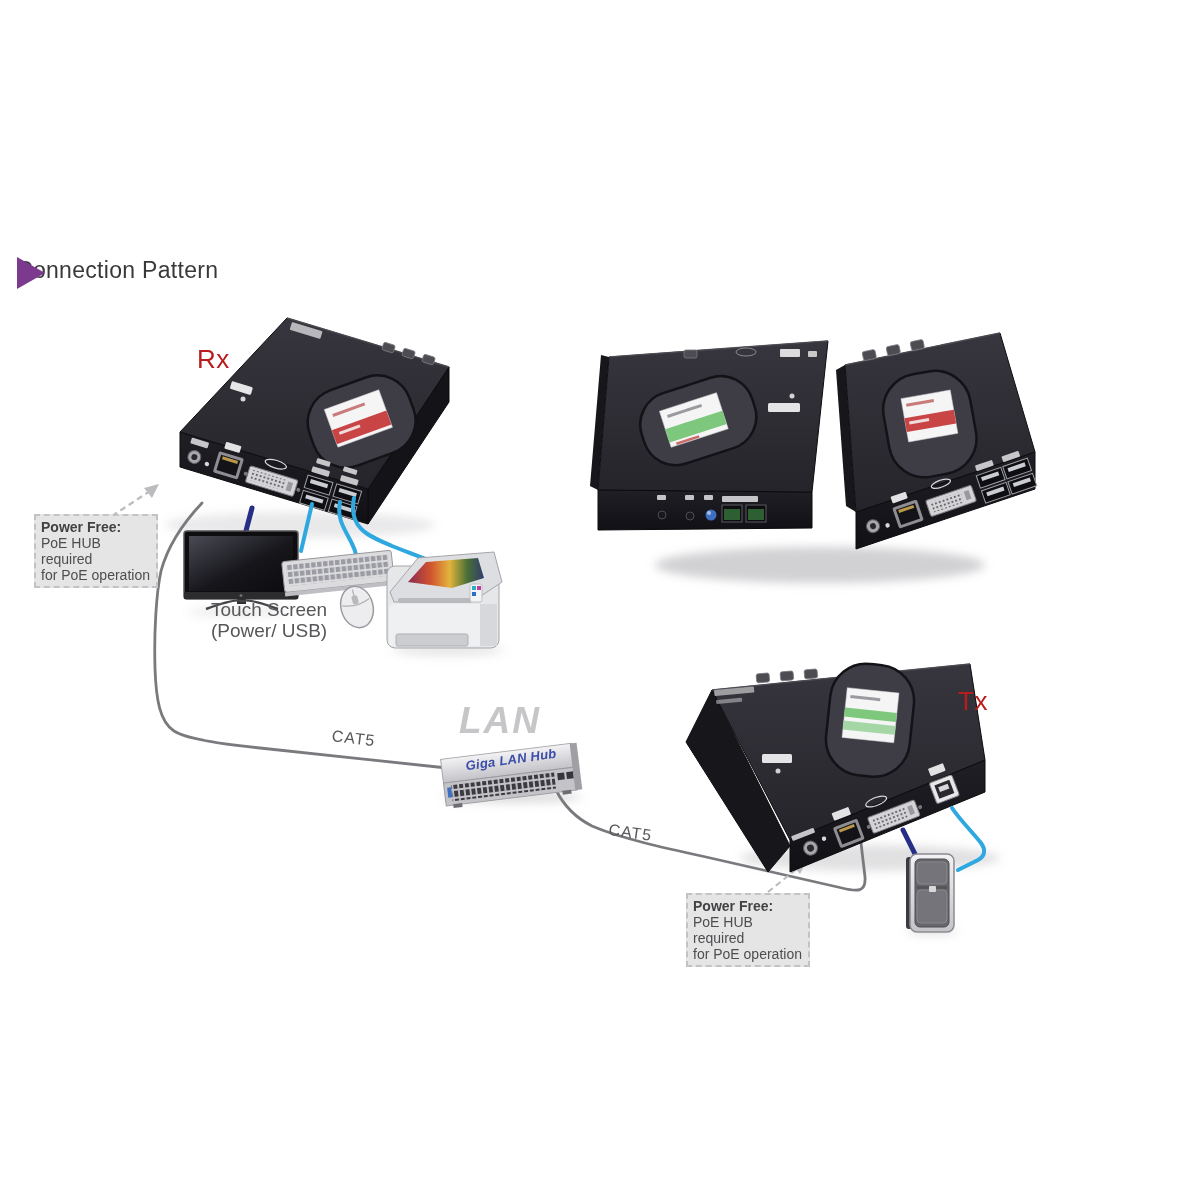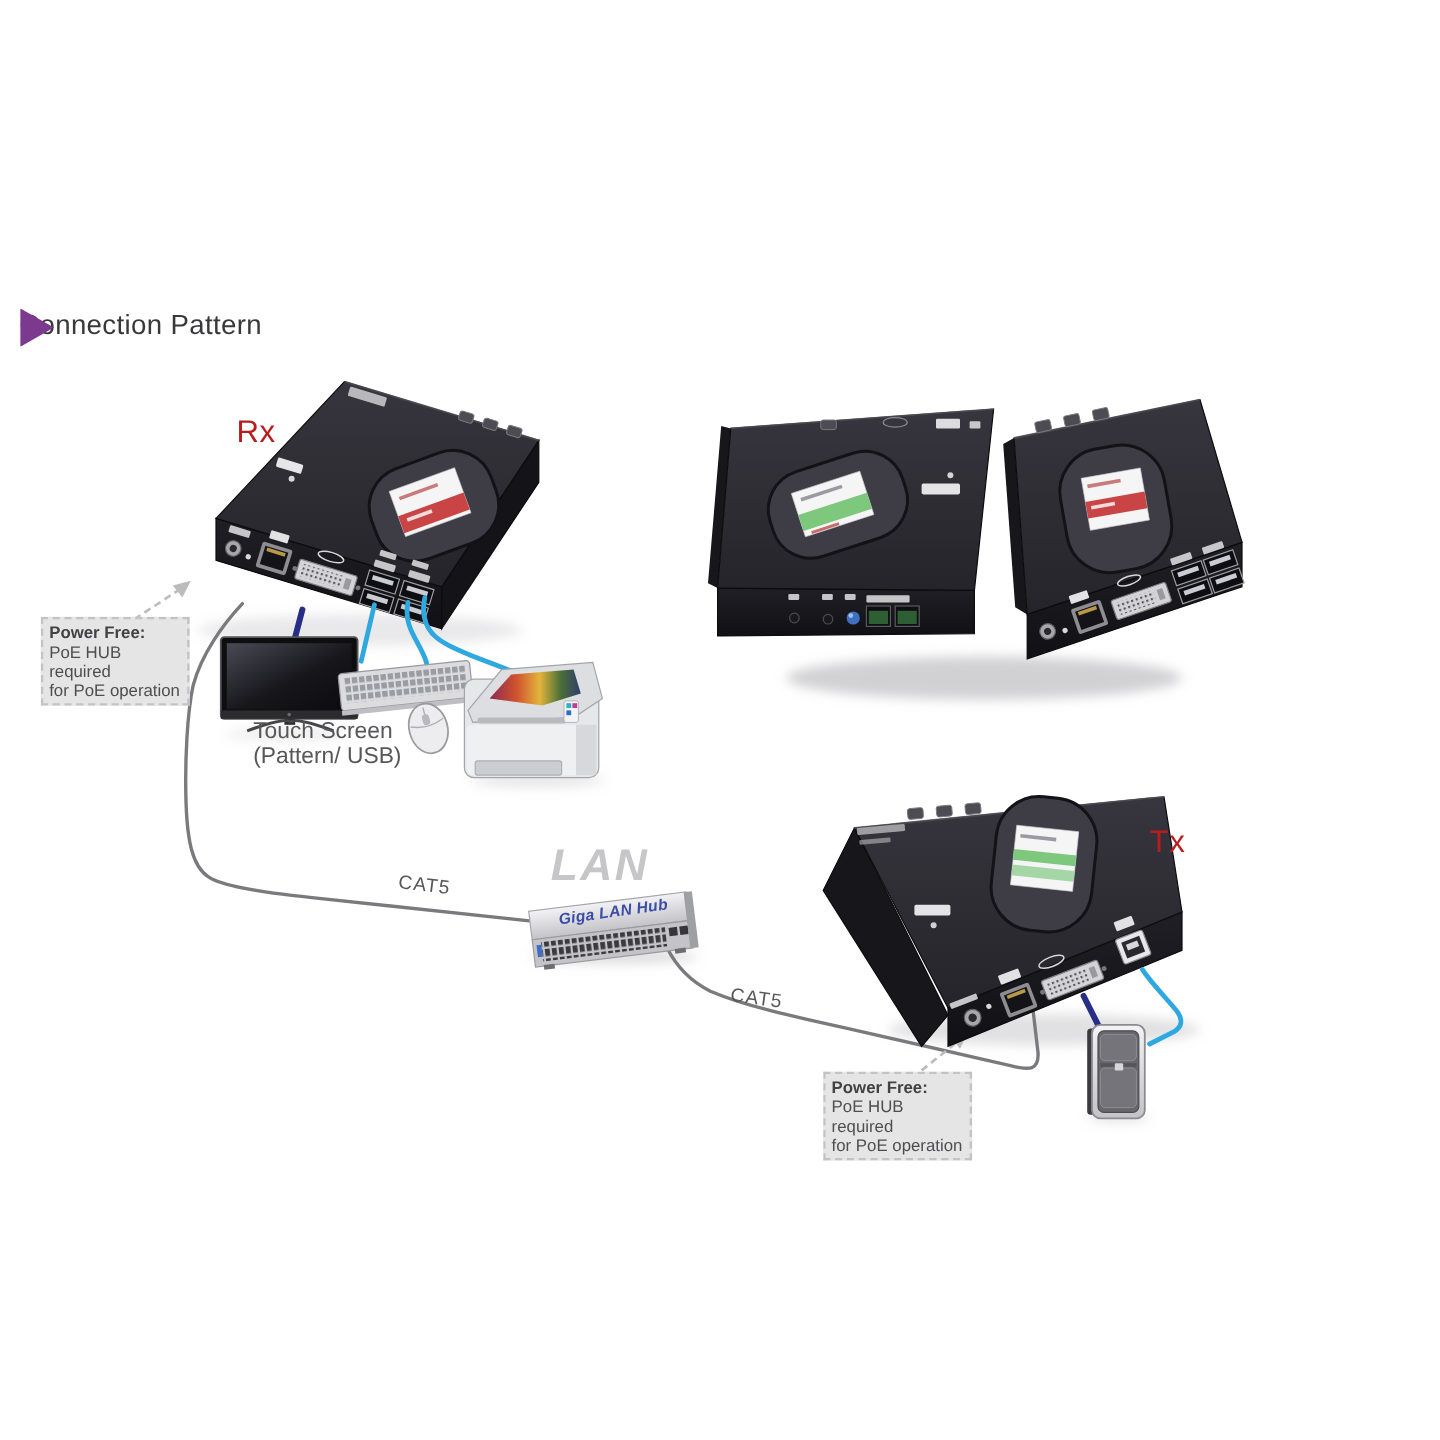--- a/index.html
+++ b/index.html
@@ -379,21 +379,21 @@
 <div class="txt unit-label rx-label">Rx</div>
 <div class="txt unit-label tx-label">Tx</div>
 
 <div class="txt lan-watermark">LAN</div>
 <div class="txt cat5 cat5-left">CAT5</div>
 <div class="txt cat5 cat5-right">CAT5</div>
 <div class="txt hub-label">Giga LAN Hub</div>
 
 <div class="txt ts-caption">
   <div>Touch Screen</div>
-  <div>(Pattern/ USB)</div>
+  <div>(Power/ USB)</div>
 </div>
 
 <div class="power-note note-left">
   <div class="hd">Power Free:</div>
   <div>PoE HUB required</div>
   <div>for PoE operation</div>
 </div>
 
 <div class="power-note note-right">
   <div class="hd">Power Free:</div>

